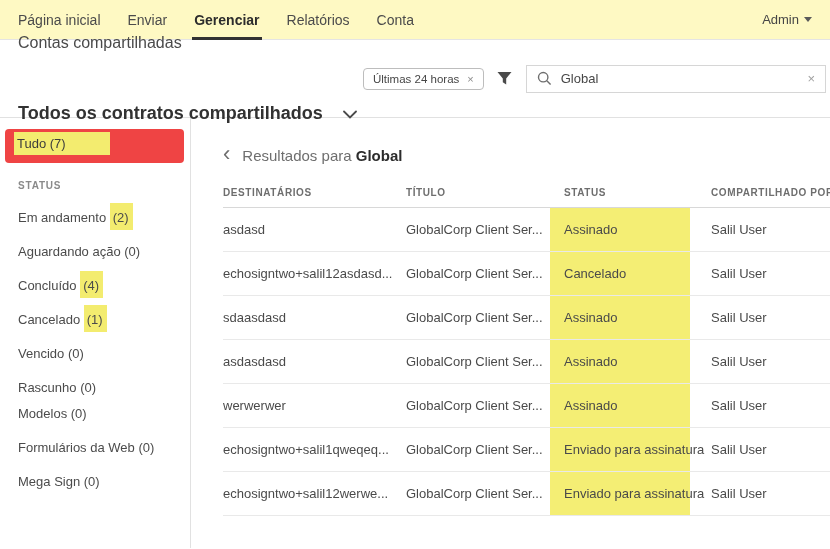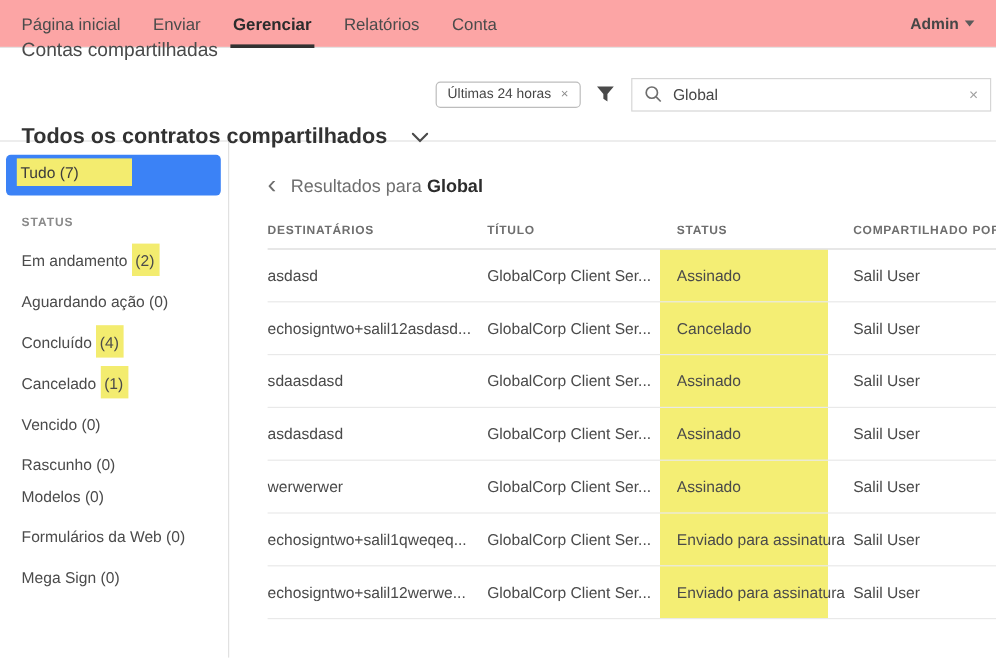--- a/index.html
+++ b/index.html
@@ -8,40 +8,40 @@
     font-family:"Liberation Sans","DejaVu Sans",sans-serif;
     color:#464646;
     width:830px; height:549px;
     overflow:hidden;
     -webkit-font-smoothing:antialiased;
   }
   .app { position:relative; width:830px; height:549px; background:#fff; }
 
   
   .topbar {
-    height:40px; background:#fca5a5;
+    height:40px; background:#fef9c3;
     border-bottom:1px solid #e4e4e4;
     display:flex; align-items:center;
     padding:0 18px;
   }
   .nav-item {
     font-size:14px; color:#4b4b4b;
     margin-right:27px; cursor:pointer;
     height:40px; line-height:40px; position:relative;
     white-space:nowrap;
   }
   .nav-item.active { color:#2c2c2c; font-weight:bold; }
   .nav-item.active::after {
     content:""; position:absolute; left:-2px; right:-2px; bottom:0;
     height:3px; background:#323232;
   }
   .topbar-spacer { flex:1; }
   .user-menu {
     font-size:13px; color:#464646; cursor:pointer;
-    display:flex; align-items:center; gap:5px;font-weight:bold;
+    display:flex; align-items:center; gap:5px;
   }
   .caret-down {
     width:0; height:0; border-left:4px solid transparent;
     border-right:4px solid transparent; border-top:5px solid #5a5a5a;
   }
 
   
   .subheader {
     height:78px; background:#fff;
     border-bottom:1px solid #e1e1e1;
@@ -75,21 +75,21 @@
   .search-clear { color:#a0a0a0; font-size:13px; cursor:pointer; }
 
   
   .body { display:flex; height:430px; }
   .sidebar {
     width:191px; border-right:1px solid #e1e1e1; height:430px;
     padding-top:11px; flex-shrink:0;
   }
   .side-selected {
     margin:0 6px 0 5px; height:34px; line-height:30px;
-    background:#3b82f6; border-radius:4px; padding-left:9px;
+    background:#ef4444; border-radius:4px; padding-left:9px;
     font-size:13px; color:#3c3c3c; cursor:pointer;
   }
   .hl { background:#f3ec6f; }
   .hl-all { padding:4px 44px 4px 3px; }
   .hl-count { padding:7px 4px 5px 3px; }
   .side-section-label {
     font-size:10px; letter-spacing:0.8px; color:#8a8a8a;
     margin:17px 0 0 18px; font-weight:bold;
   }
   .side-item {

